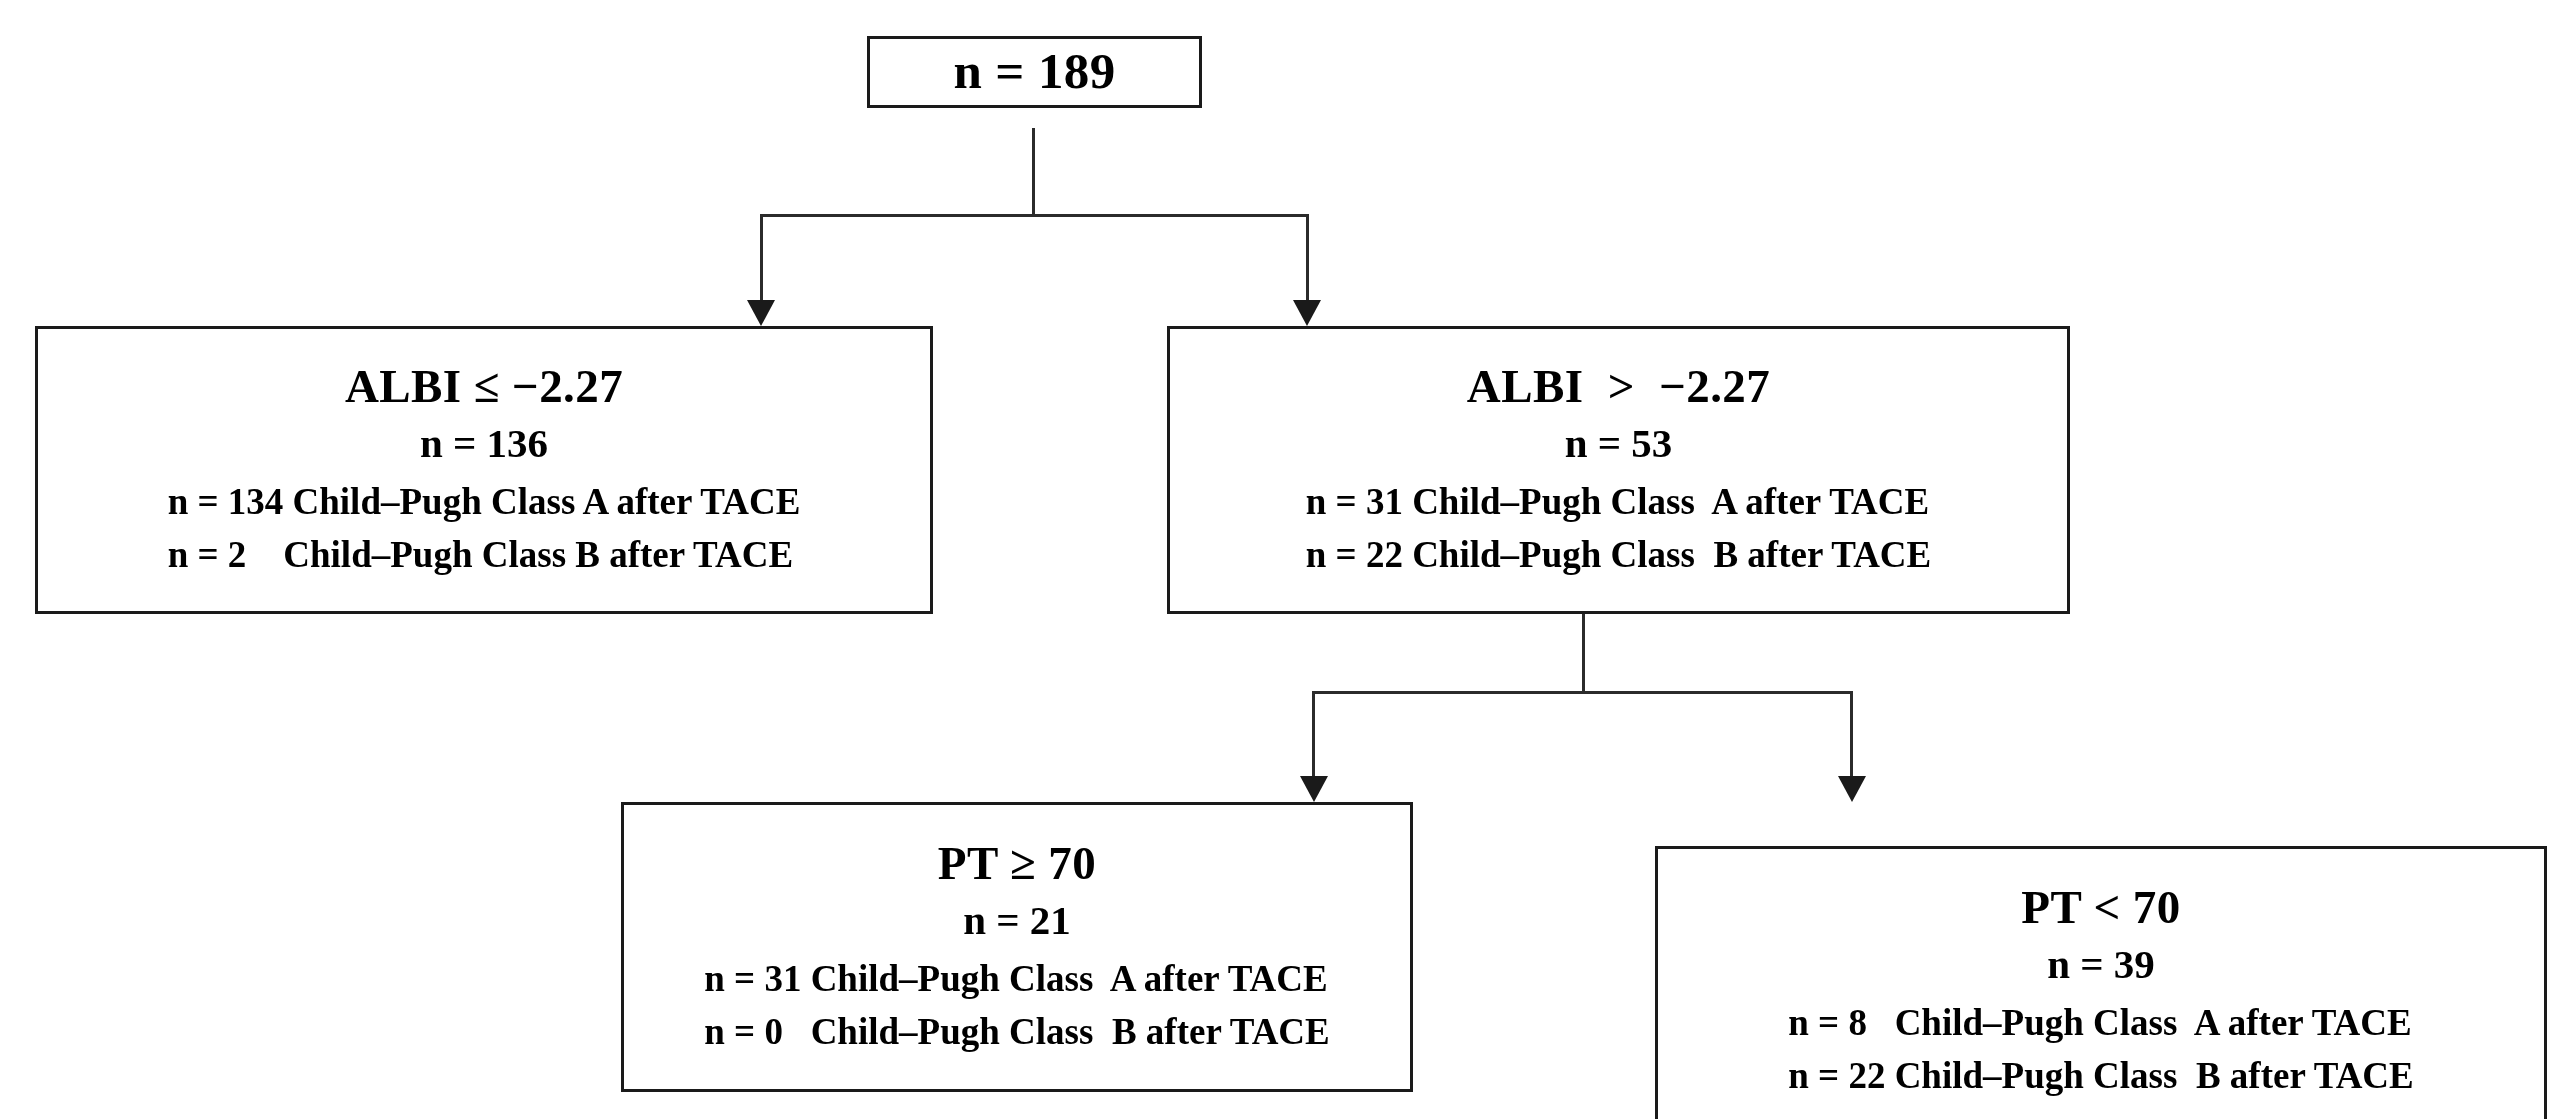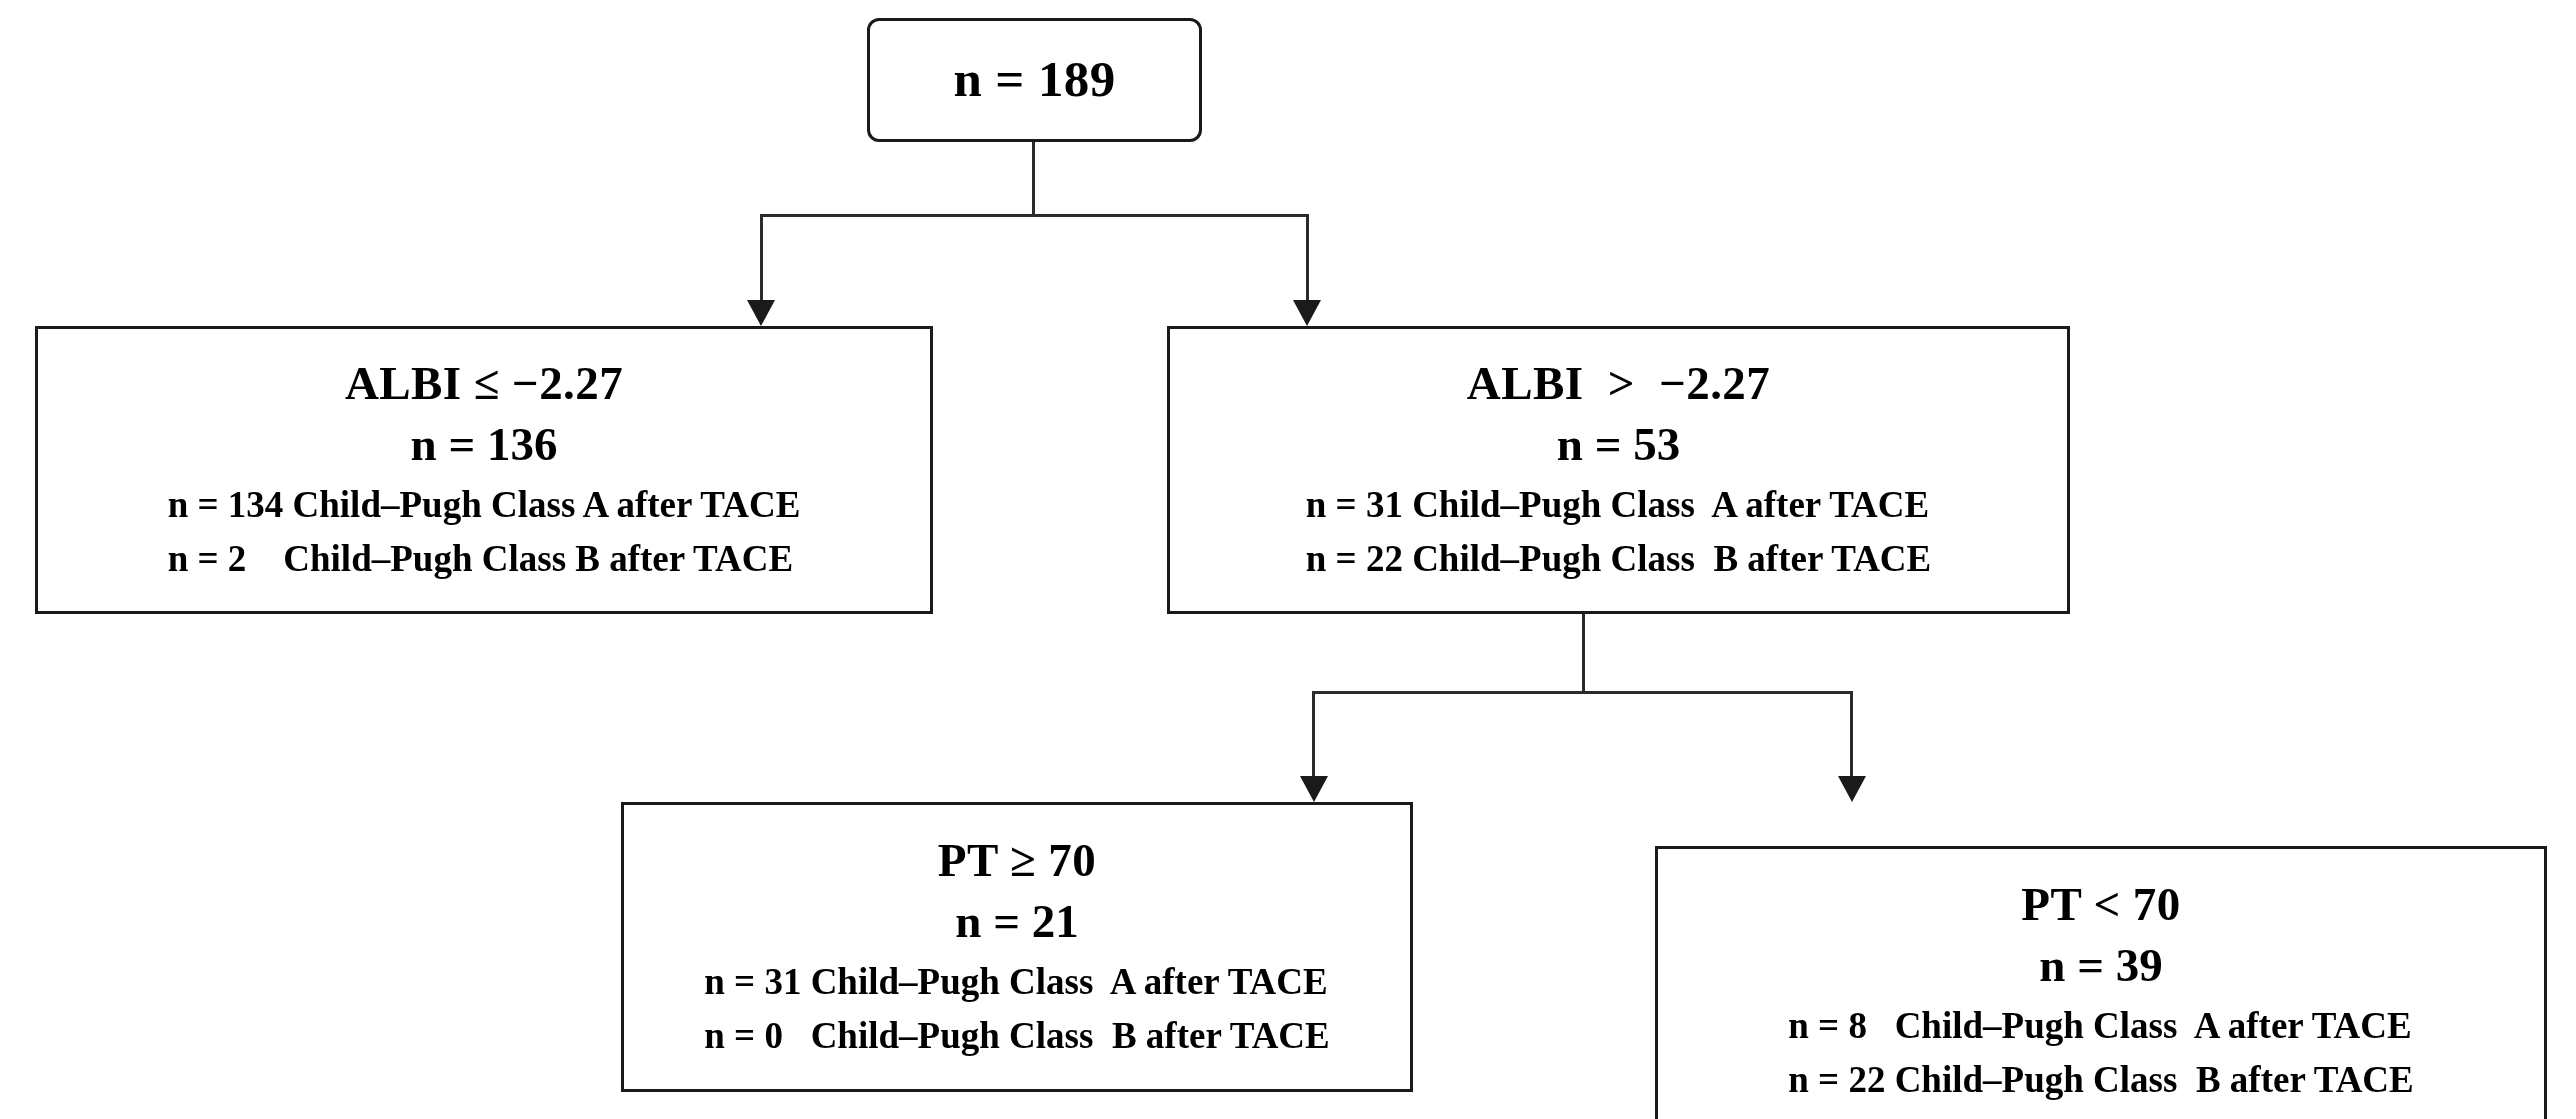--- a/index.html
+++ b/index.html
@@ -33,21 +33,21 @@
   .node-title {
     font-weight: bold;
     font-size: 47px;
     line-height: 1.04;
     letter-spacing: 0.4px;
     white-space: pre;
     text-align: center;
   }
   .node-count {
     font-weight: bold;
-    font-size: 47px;
+    font-size: 41px;
     line-height: 1.12;
     margin-top: 10px;
     white-space: pre;
     text-align: center;
   }
   .node-lines {
     margin-top: 11.6px;
     display: flex;
     flex-direction: column;
     align-items: flex-start;
@@ -95,21 +95,21 @@
   <div class="vline" style="left:1306px; top:214px; height:89px;"></div>
   <div class="arrowhead" style="left:1293px; top:300px;"></div>
 
   <div class="vline" style="left:1582px; top:613px; height:80px;"></div>
   <div class="hline" style="left:1312px; top:691px; width:541px;"></div>
   <div class="vline" style="left:1312px; top:691px; height:88px;"></div>
   <div class="arrowhead" style="left:1300px; top:776px;"></div>
   <div class="vline" style="left:1850px; top:691px; height:88px;"></div>
   <div class="arrowhead" style="left:1838px; top:776px;"></div>
 
-  <div class="node root" style="left:867px; top:18px; width:335px; height:124px;border-radius:12px;">
+  <div class="node root" style="left:867px; top:36px; width:335px; height:72px;">
     <div class="node-title">n = 189</div>
   </div>
 
   <div class="node" style="left:35px; top:326px; width:898px; height:288px;">
     <div class="node-title">ALBI ≤ −2.27</div>
     <div class="node-count">n = 136</div>
     <div class="node-lines">
       <div class="node-line">n = 134 Child–Pugh Class A after TACE</div>
       <div class="node-line">n = 2    Child–Pugh Class B after TACE</div>
     </div>

